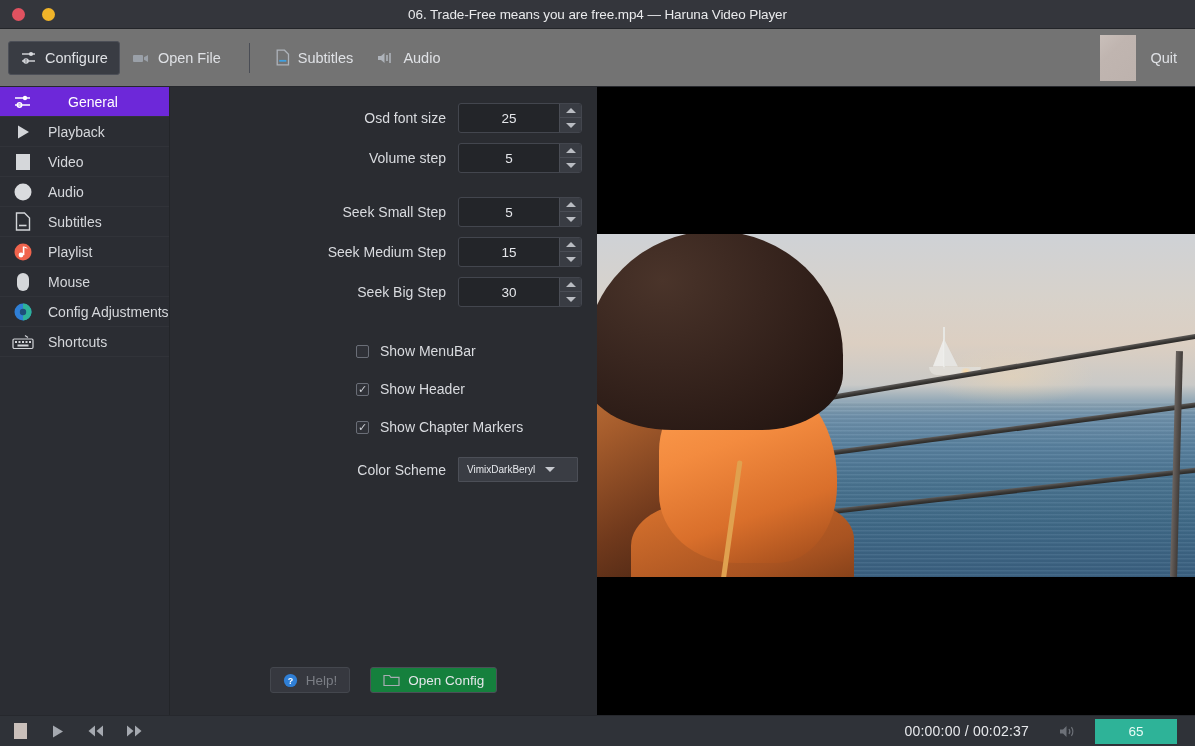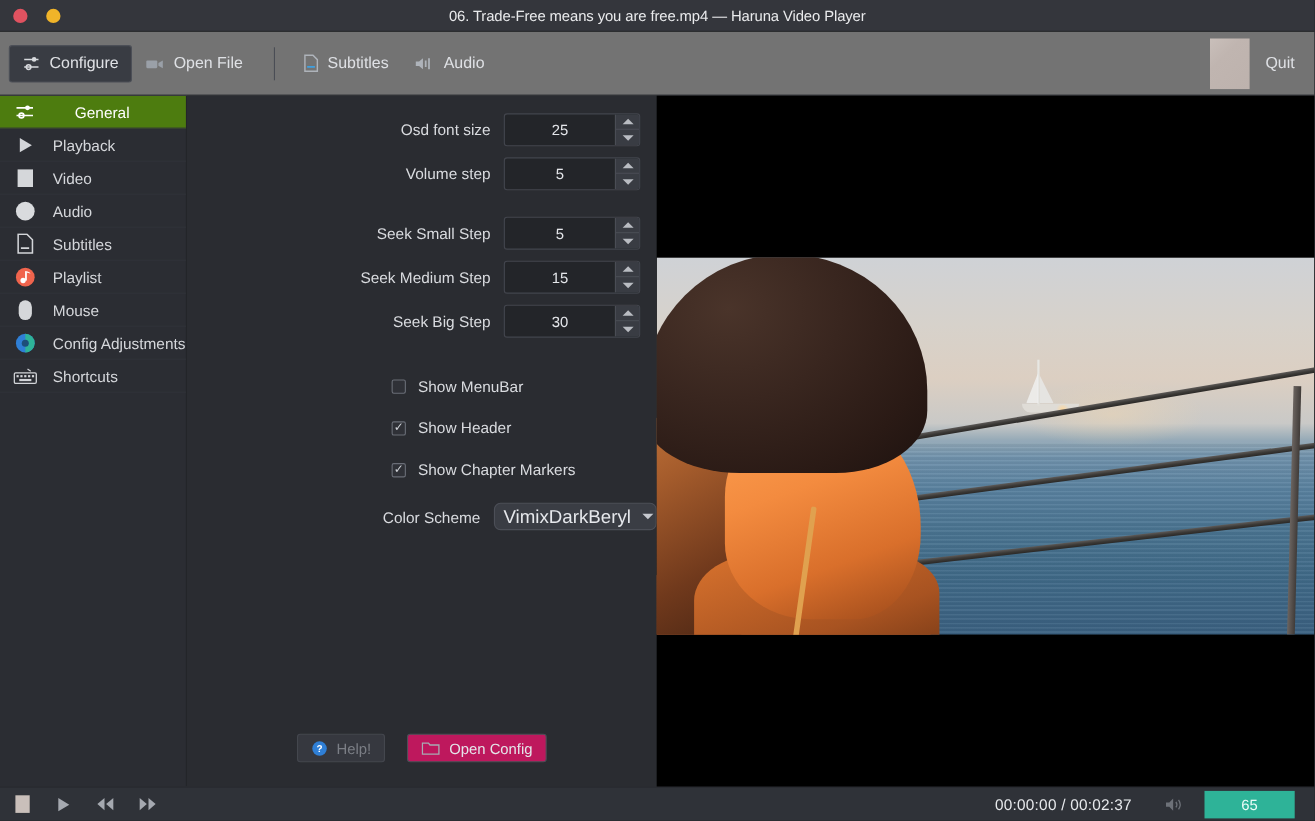--- a/index.html
+++ b/index.html
@@ -84,21 +84,21 @@
     padding-top: 0;
   }
   .side-item {
     height: 30px;
     display: flex; align-items: center;
     gap: 12px;
     padding-left: 10px;
     border-bottom: 1px solid #313339;
     color: #d5d7db; font-size: 14px;
   }
-  .side-item.active { background: #4d7c0f; color: #ffffff; gap: 32px; }
+  .side-item.active { background: #6d28d9; color: #ffffff; gap: 32px; }
   .side-icon { width: 26px; height: 24px; display:flex; align-items:center; justify-content:center; }
 
   
   .settings {
     flex: 1 1 auto;
     background: #2a2c31;
     position: relative;
     padding-top: 16px;
     min-width: 0;
   }
@@ -158,39 +158,39 @@
     margin-right: 11px;
     display: flex; align-items: center; justify-content: center;
     font-size: 11px; color: #cfd2d7; line-height: 1;
   }
   .chk-label { color: #d9dbdf; font-size: 14px; }
 
   .combo {
     height: 25px; min-width: 120px;
     background: #3a3d44;
     border: 1px solid #4c4f57;
-    border-radius: 6px;
+    border-radius: 1px;
     display: inline-flex; align-items: center;
     padding: 0 7px 0 8px; gap: 10px;
-    color: #e6e8ec; font-size: 17px;
+    color: #e6e8ec; font-size: 10px;
   }
   .caret {
     width: 0; height: 0;
     border-left: 5px solid transparent;
     border-right: 5px solid transparent;
     border-top: 5px solid #c6c9cf;
   }
 
   .bottom-btns {
     position: absolute; left: 0; right: 0; bottom: 22px;
     display: flex; justify-content: center; gap: 20px;
   }
   .pbtn {
     height: 26px; padding: 0 12px;
-    background: #be185d;
+    background: #15803d;
     border: 1px solid #4c4f57;
     border-radius: 3px;
     display: flex; align-items: center; gap: 8px;
     color: #e4e6ea; font-size: 13.5px;
   }
   .pbtn.disabled { color: #7b7e85; background: #36383f; border-color: #44474e; }
 
   
   .video {
     width: 598px; flex: 0 0 598px;

